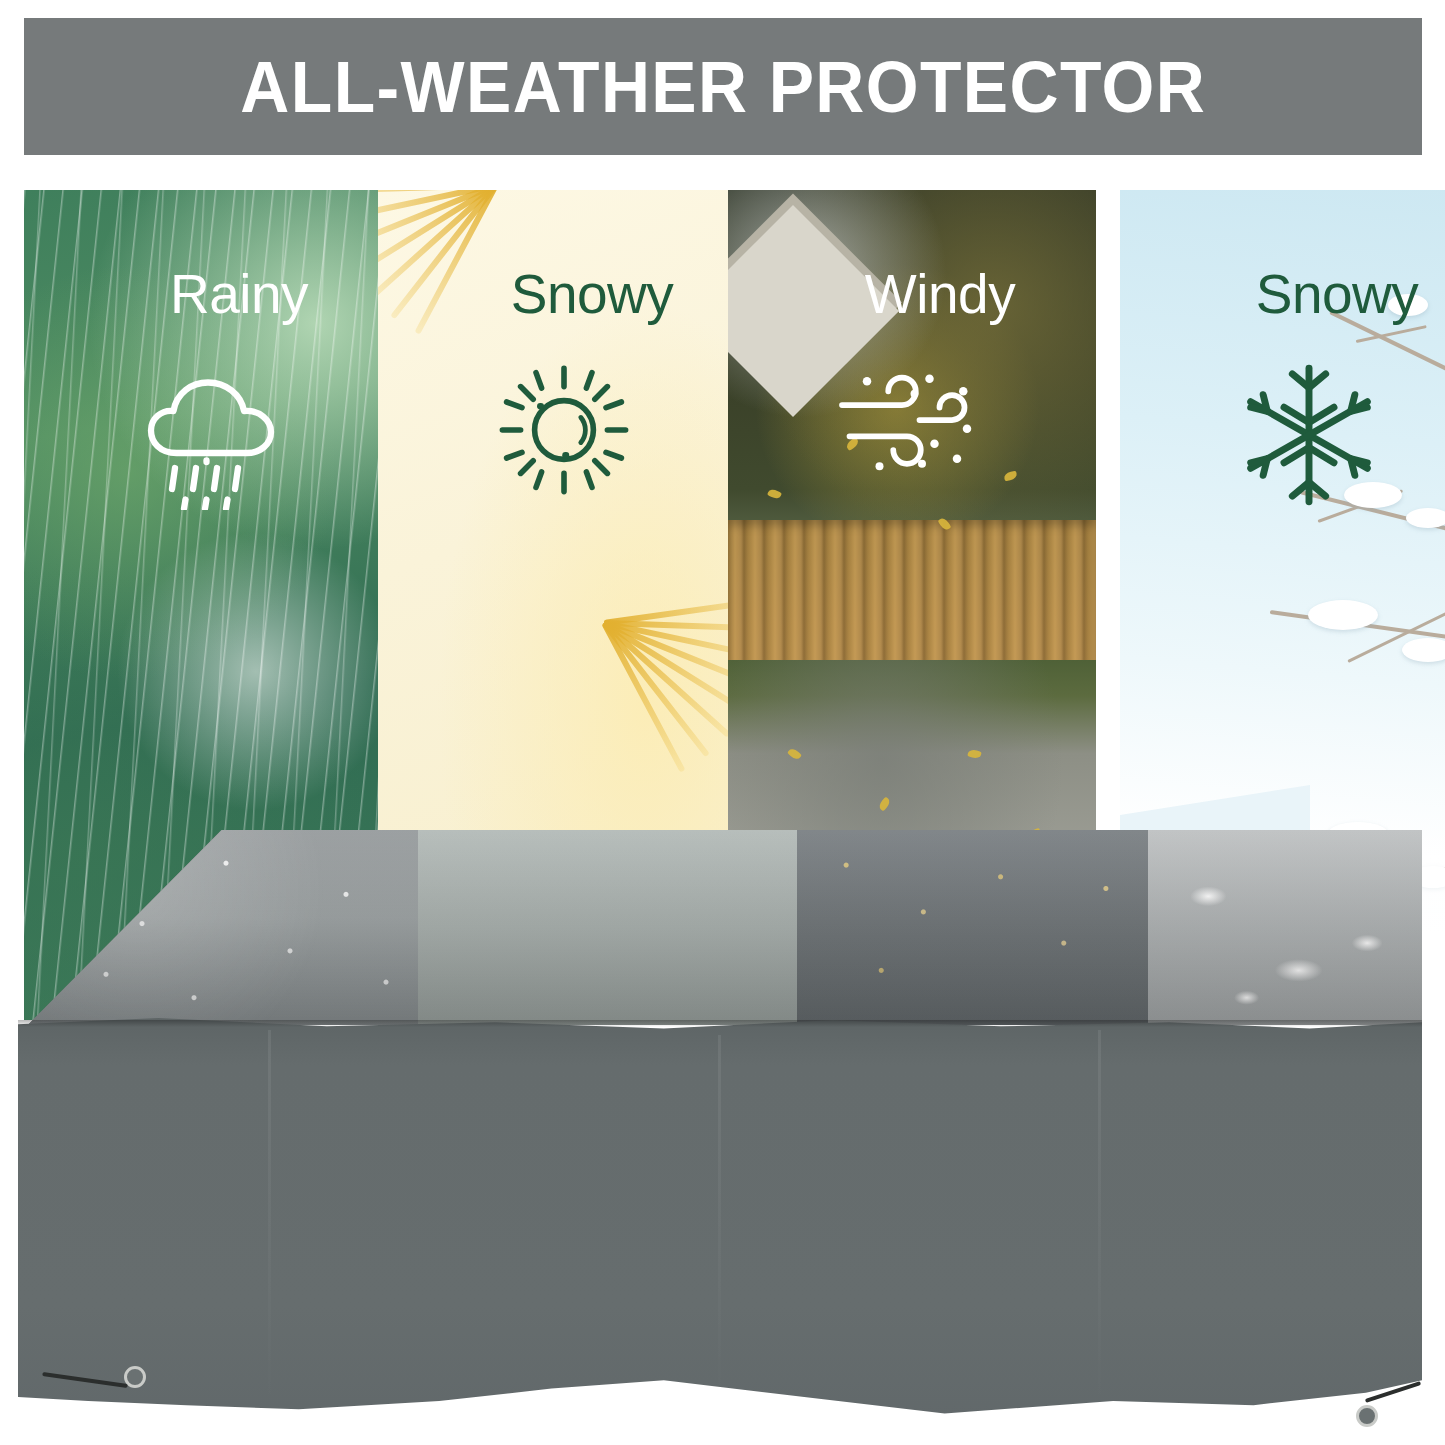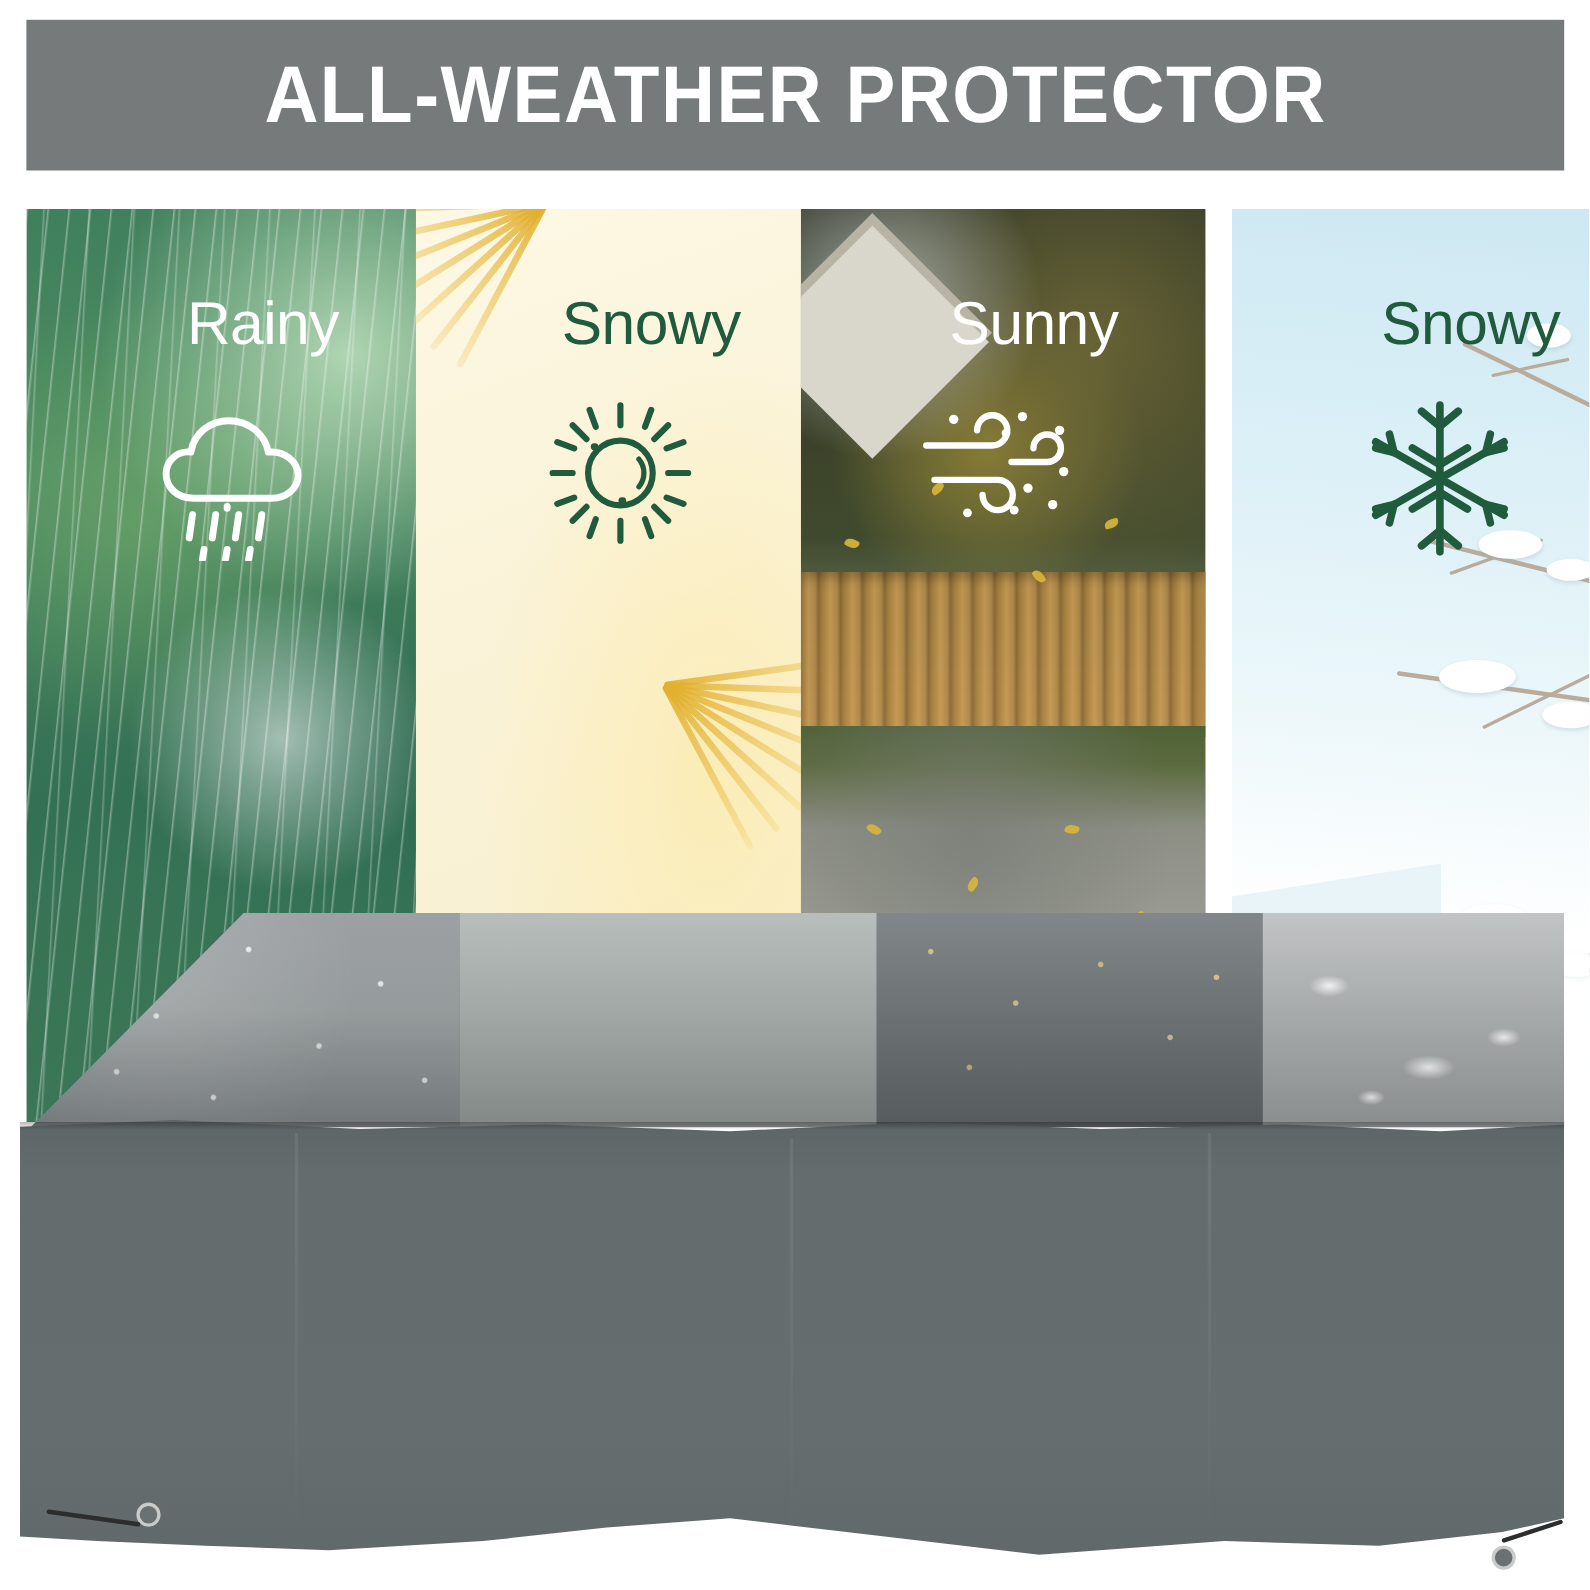--- a/index.html
+++ b/index.html
@@ -400,21 +400,21 @@
         <div class="leaf" style="left:210px; top:330px; transform:rotate(55deg)"></div>
         <div class="leaf" style="left:276px; top:282px; transform:rotate(-15deg)"></div>
         <div class="leaf" style="left:60px;  top:560px; transform:rotate(40deg)"></div>
         <div class="leaf" style="left:150px; top:610px; transform:rotate(-50deg)"></div>
         <div class="leaf" style="left:240px; top:560px; transform:rotate(15deg)"></div>
         <div class="leaf" style="left:300px; top:640px; transform:rotate(-25deg)"></div>
         <div class="leaf" style="left:95px;  top:690px; transform:rotate(65deg)"></div>
         <div class="leaf" style="left:195px; top:730px; transform:rotate(-5deg)"></div>
         <div class="leaf" style="left:268px; top:700px; transform:rotate(35deg)"></div>
       </div>
-      <div class="panel-label label-light">Sunny</div>
+      <div class="panel-label label-light">Windy</div>
       <div class="panel-icon">
         <svg width="150" height="120" viewBox="0 0 120 90" fill="none" stroke="#ffffff" stroke-width="4.6" stroke-linecap="round">
           <path d="M4 33 L52 33 a11 11 0 1 0 -11 -11"></path>
           <path d="M10 58 L56 58 a11 11 0 1 1 -11 11"></path>
           <path d="M66 45 L92 45 a10 10 0 1 0 -10 -10"></path>
           <g fill="#ffffff" stroke="none">
             <circle cx="24" cy="14" r="3.4"></circle>
             <circle cx="74" cy="12" r="3.4"></circle>
             <circle cx="101" cy="22" r="3.4"></circle>
             <circle cx="62" cy="24" r="3.2"></circle>

